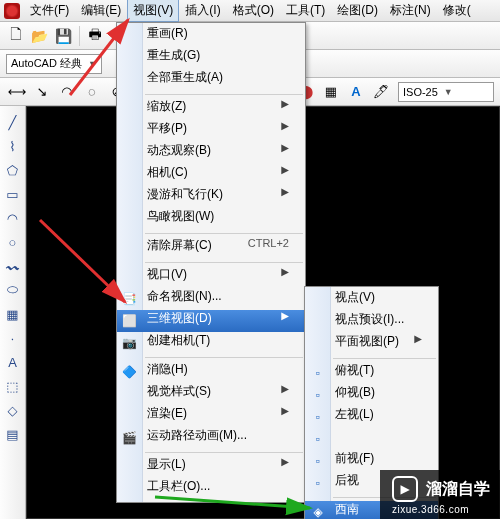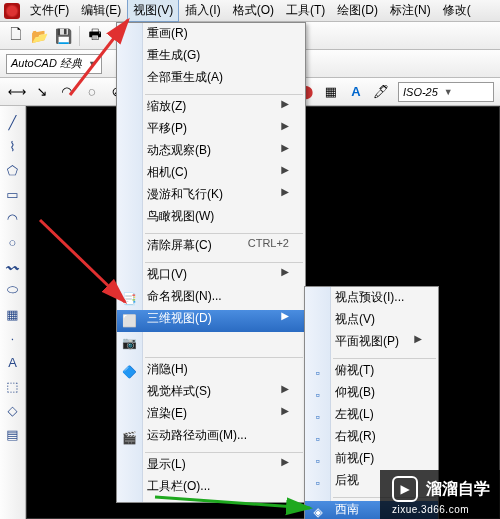--- a/index.html
+++ b/index.html
@@ -68,21 +68,20 @@
       padding: 0 6px;
     }
     .combo {
       display: inline-flex;
       align-items: center;
       height: 20px;
       background: #fff;
       border: 1px solid #999;
       font-size: 11px;
       padding: 0 4px;
-      font-style: italic;
     }
     .combo .arrow {
       margin-left: 6px;
       font-size: 9px;
       color: #555;
     }
     .row3 {
       display: flex;
       align-items: center;
       height: 28px;
@@ -330,20 +329,21 @@
       <span class="mi-icon">📑</span>
       <span class="label">命名视图(N)...</span>
     </div>
   <div class="menu-item highlight">
       <span class="mi-icon">⬜</span>
       <span class="label">三维视图(D)</span>
       <span class="submenu-arrow">▶</span>
     </div>
   <div class="menu-item">
       <span class="mi-icon">📷</span>
+      <span class="label">创建相机(T)</span>
     </div>
   <div class="menu-sep"></div>
   <div class="menu-item">
       <span class="mi-icon">🔷</span>
       <span class="label">消隐(H)</span>
     </div>
   <div class="menu-item">
       <span class="label">视觉样式(S)</span>
       <span class="submenu-arrow">▶</span>
     </div>
@@ -361,45 +361,44 @@
       <span class="submenu-arrow">▶</span>
     </div>
   <div class="menu-item">
       <span class="label">工具栏(O)...</span>
     </div>
 </div>
 
 <div class="submenu">
   <div class="icon-col2"></div>
   <div class="menu-item">
+      <span class="label">视点(V)</span>
+    </div>
+  <div class="menu-item">
       <span class="label">视点预设(I)...</span>
     </div>
   <div class="menu-item">
-      <span class="label">视点(V)</span>
-    </div>
-  <div class="menu-item">
       <span class="label">平面视图(P)</span>
       <span class="submenu-arrow">▶</span>
     </div>
   <div class="menu-sep"></div>
   <div class="menu-item">
       <span class="sm-icon">▫</span>
       <span class="label">俯视(T)</span>
     </div>
   <div class="menu-item">
       <span class="sm-icon">▫</span>
       <span class="label">仰视(B)</span>
     </div>
   <div class="menu-item">
       <span class="sm-icon">▫</span>
       <span class="label">左视(L)</span>
     </div>
   <div class="menu-item">
       <span class="sm-icon">▫</span>
-      <span class="label">右视(R)</span>
     </div>
   <div class="menu-item">
       <span class="sm-icon">▫</span>
       <span class="label">前视(F)</span>
     </div>
   <div class="menu-item">
       <span class="sm-icon">▫</span>
       <span class="label">后视</span>
     </div>
   <div class="menu-sep"></div>

